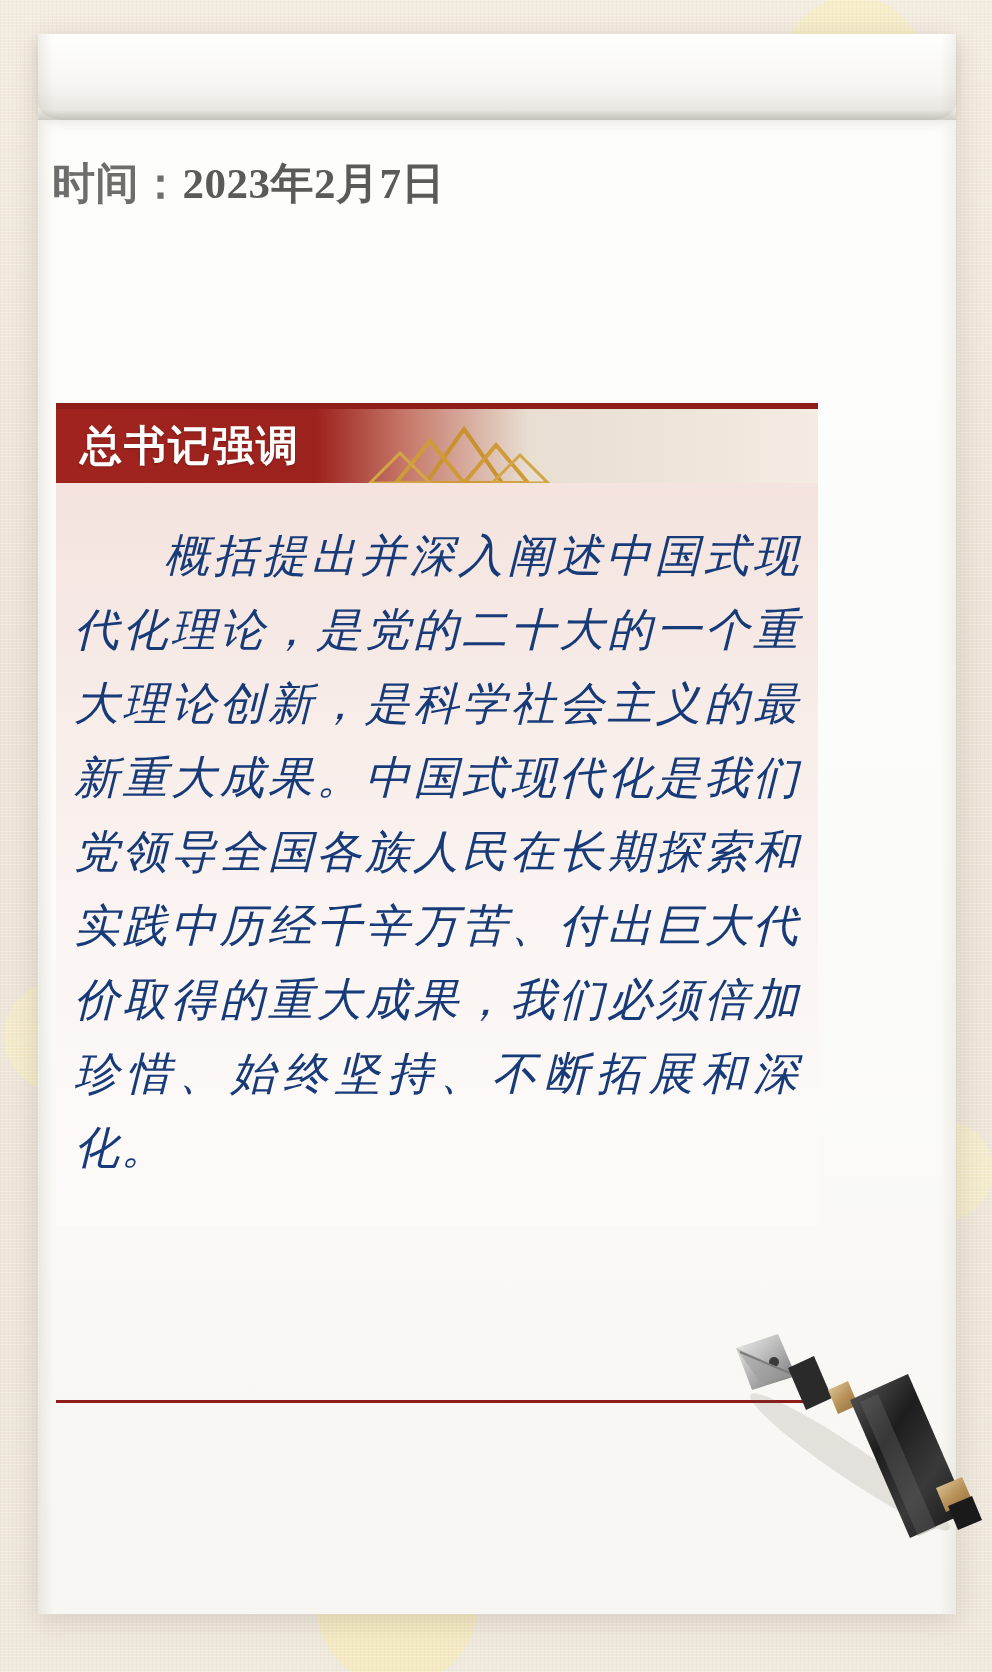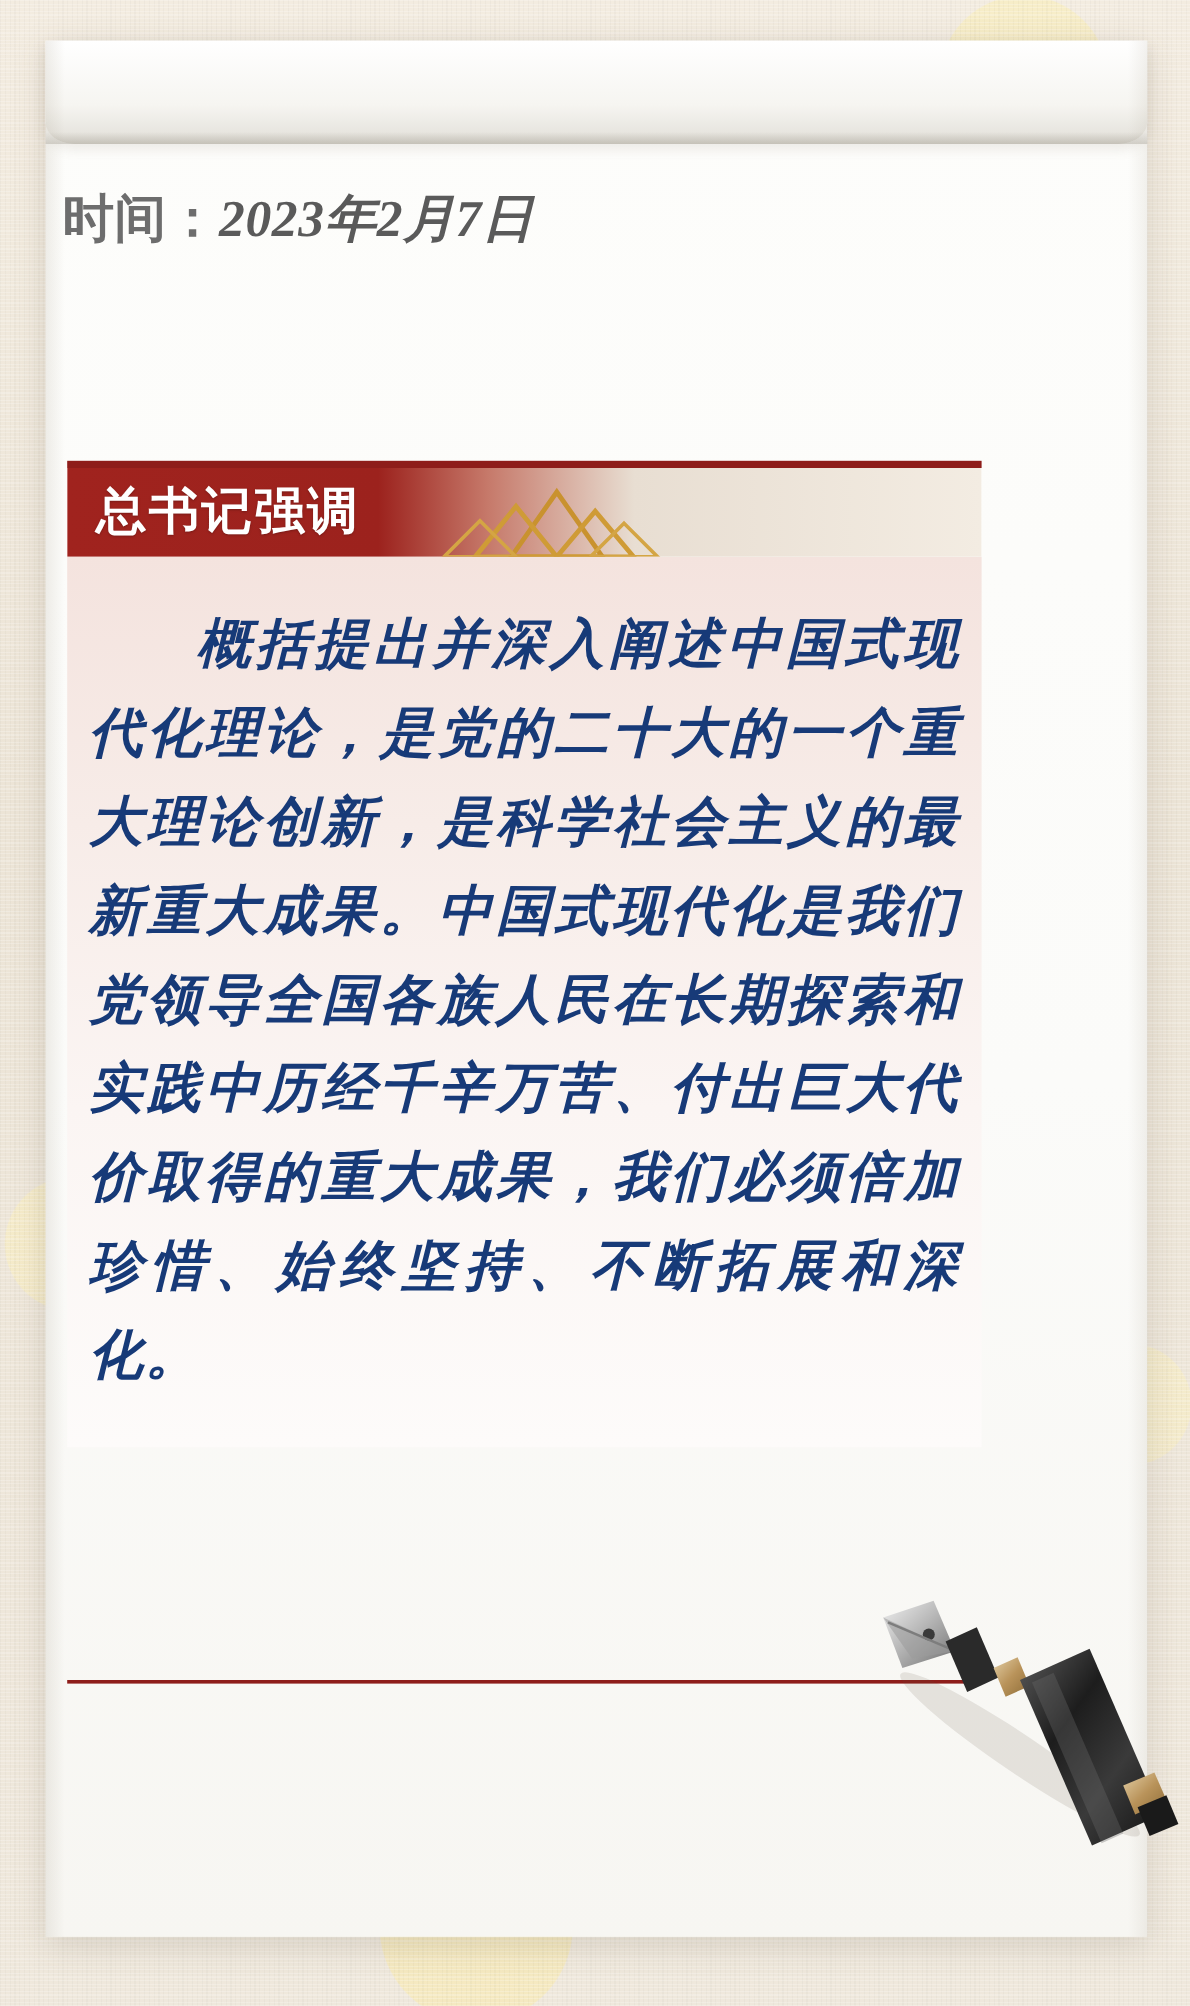--- a/index.html
+++ b/index.html
@@ -91,27 +91,27 @@
     font-weight: bold;
     font-size: 43px;
     line-height: 57px;
     color: #6d6d6d;
     letter-spacing: 0.5px;
     white-space: nowrap;
   }
   .meta-line.wrap { white-space: normal; }
   .meta-label { color: #6d6d6d; margin-top: 28px; }
   .meta-highlight { color: #a8231f; }
-  .meta-rest { color: #5a5a5a; font-style: italic; }
+  .meta-rest { color: #5a5a5a; }
 
   
   .quote-card {
     position: absolute;
     left: 56px;
-    top: 384px;
+    top: 403px;
     width: 762px;
   }
   .card-topbar {
     height: 6px;
     width: 100%;
     background: #8e1d1a;
   }
   .card-header {
     position: relative;
     height: 74px;
@@ -144,21 +144,21 @@
     text-shadow: 0 1px 2px rgba(0,0,0,0.25);
   }
   .card-body {
     width: 100%;
     background: linear-gradient(180deg, #f4e3de 0%, #f7ece8 30%, #fbf5f3 62%, #fdfbfa 100%);
     padding: 36px 18px 40px 18px;
     box-sizing: border-box;
   }
   .quote-text {
     font-family: "Liberation Serif", "DejaVu Serif", serif;
-    font-weight: bold;
+    font-weight: normal;
     font-style: italic;
     font-size: 45px;
     line-height: 74px;
     color: #173a78;
     text-indent: 90px;
     letter-spacing: 2px;
     text-align: justify;
     margin: 0;
   }
 

